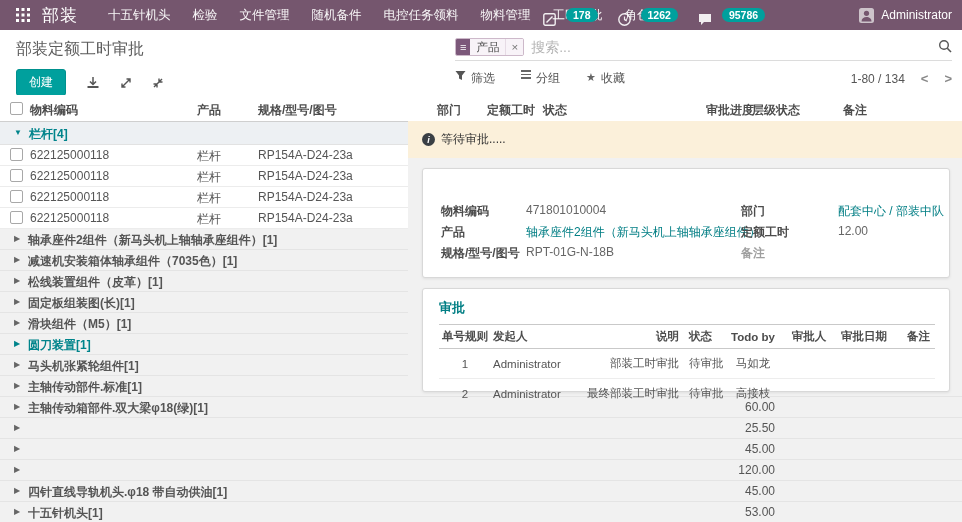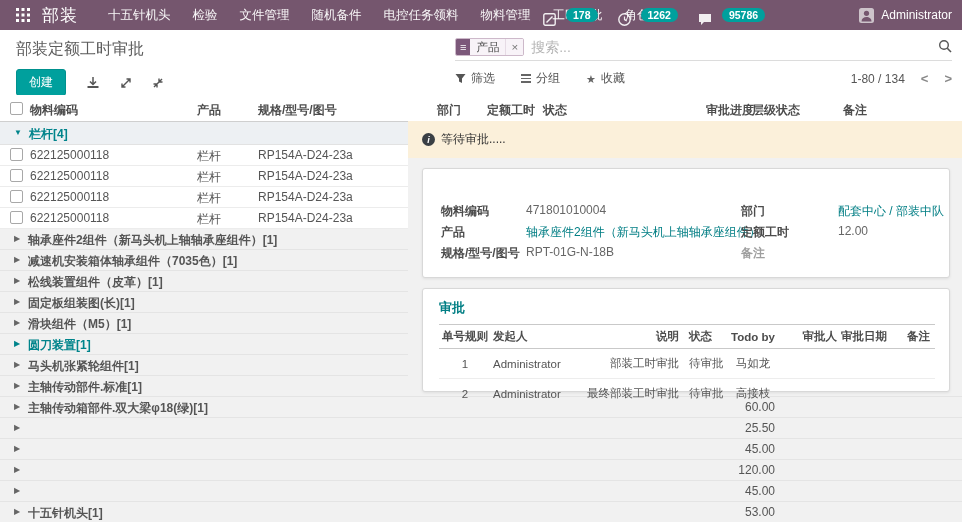--- a/index.html
+++ b/index.html
@@ -28,21 +28,21 @@
   .tool-icon { cursor:pointer; display:flex; align-items:center; }
   .cp-right { width:507px; padding:8px 10px 0 0; }
   .search-row { display:flex; align-items:center; border-bottom:1px solid #dcdcdc; padding-bottom:4px; }
   .facet { display:flex; align-items:stretch; border:1px solid #cdb9ca; border-radius:2px; overflow:hidden; font-size:11.5px; line-height:16px; }
   .facet-icon { background:#7c587a; color:#fff; padding:0 4px; font-size:11px; }
   .facet-label { background:#f8f3f8; padding:0 6px; color:#4c4c4c; }
   .facet-x { background:#f8f3f8; padding:0 5px; color:#777; cursor:pointer; border-left:1px solid #e6dbe5; }
   .search-input { border:none; outline:none; flex:1; margin-left:7px; font-size:14px; color:#555; font-family:inherit; background:transparent; }
   .search-input::placeholder { color:#b5b5b5; }
   .filter-row { display:flex; align-items:center; margin-top:9px; gap:26px; color:#555; }
-  .fbtn { display:flex; align-items:center; gap:5px; cursor:pointer; white-space:nowrap; }
+  .fbtn { display:flex; gap:5px; cursor:pointer; white-space:nowrap; }
   .star-glyph::before { content:"★"; font-size:11px; color:#666; }
   .bars-glyph { display:inline-flex; flex-direction:column; gap:2px; }
   .bars-glyph i { width:10px; height:1.5px; background:#666; }
   .pager { margin-left:auto; display:flex; align-items:center; gap:16px; color:#555; }
   .chev { cursor:pointer; color:#888; font-size:13px; font-weight:bold; }
 
   
   .list { position:relative; }
   .lrow { position:relative; }
   .lhead { height:27px; border-bottom:1px solid #cfcfcf; background:#fff; }
@@ -81,21 +81,21 @@
   .sec-title { color:#017e84; font-size:13px; font-weight:bold; margin-bottom:7px; cursor:default; }
   table.appr { width:100%; border-collapse:collapse; font-size:11.5px; table-layout:fixed; }
   table.appr th { font-weight:bold; color:#4c4c4c; border-top:1px solid #c9c9c9; border-bottom:1px solid #c9c9c9; padding:4px 2px; white-space:nowrap; overflow:hidden; }
   table.appr td { padding:7px 2px; color:#555; white-space:nowrap; overflow:hidden; }
   table.appr tr.brow { border-bottom:1px solid #ededed; }
   table.appr th:nth-child(1), table.appr td:nth-child(1) { width:52px; text-align:center; }
   table.appr th:nth-child(2), table.appr td:nth-child(2) { width:84px; text-align:left; }
   table.appr th:nth-child(3), table.appr td:nth-child(3) { width:106px; text-align:right; }
   table.appr th:nth-child(4), table.appr td:nth-child(4) { width:46px; text-align:left; padding-left:8px; }
   table.appr th:nth-child(5), table.appr td:nth-child(5) { width:52px; text-align:center; }
-  table.appr th:nth-child(6), table.appr td:nth-child(6) { width:60px; text-align:right; }
+  table.appr th:nth-child(6), table.appr td:nth-child(6) { width:60px; text-align:center; }
   table.appr th:nth-child(7), table.appr td:nth-child(7) { width:66px; text-align:left; }
   table.appr th:nth-child(8), table.appr td:nth-child(8) { width:30px; text-align:left; }
 </style>
 </head>
 <body>
 
 <header class="navbar">
   <span class="grid-icon">
     <svg width="14" height="14" viewBox="0 0 14 14">
         <g fill="#fff">
@@ -310,20 +310,21 @@
   <div class="lrow grow">
     <span class="caret caret-r"></span>
     <span class="gval">45.00</span>
   </div>
   <div class="lrow grow">
     <span class="caret caret-r"></span>
     <span class="gval">120.00</span>
   </div>
   <div class="lrow grow">
     <span class="caret caret-r"></span>
+    <span class="glabel">四针直线导轨机头.φ18 带自动供油[1]</span>
     <span class="gval">45.00</span>
   </div>
   <div class="lrow grow">
     <span class="caret caret-r"></span>
     <span class="glabel">十五针机头[1]</span>
     <span class="gval">53.00</span>
   </div>
 </div>
 
 <div class="overlay">

